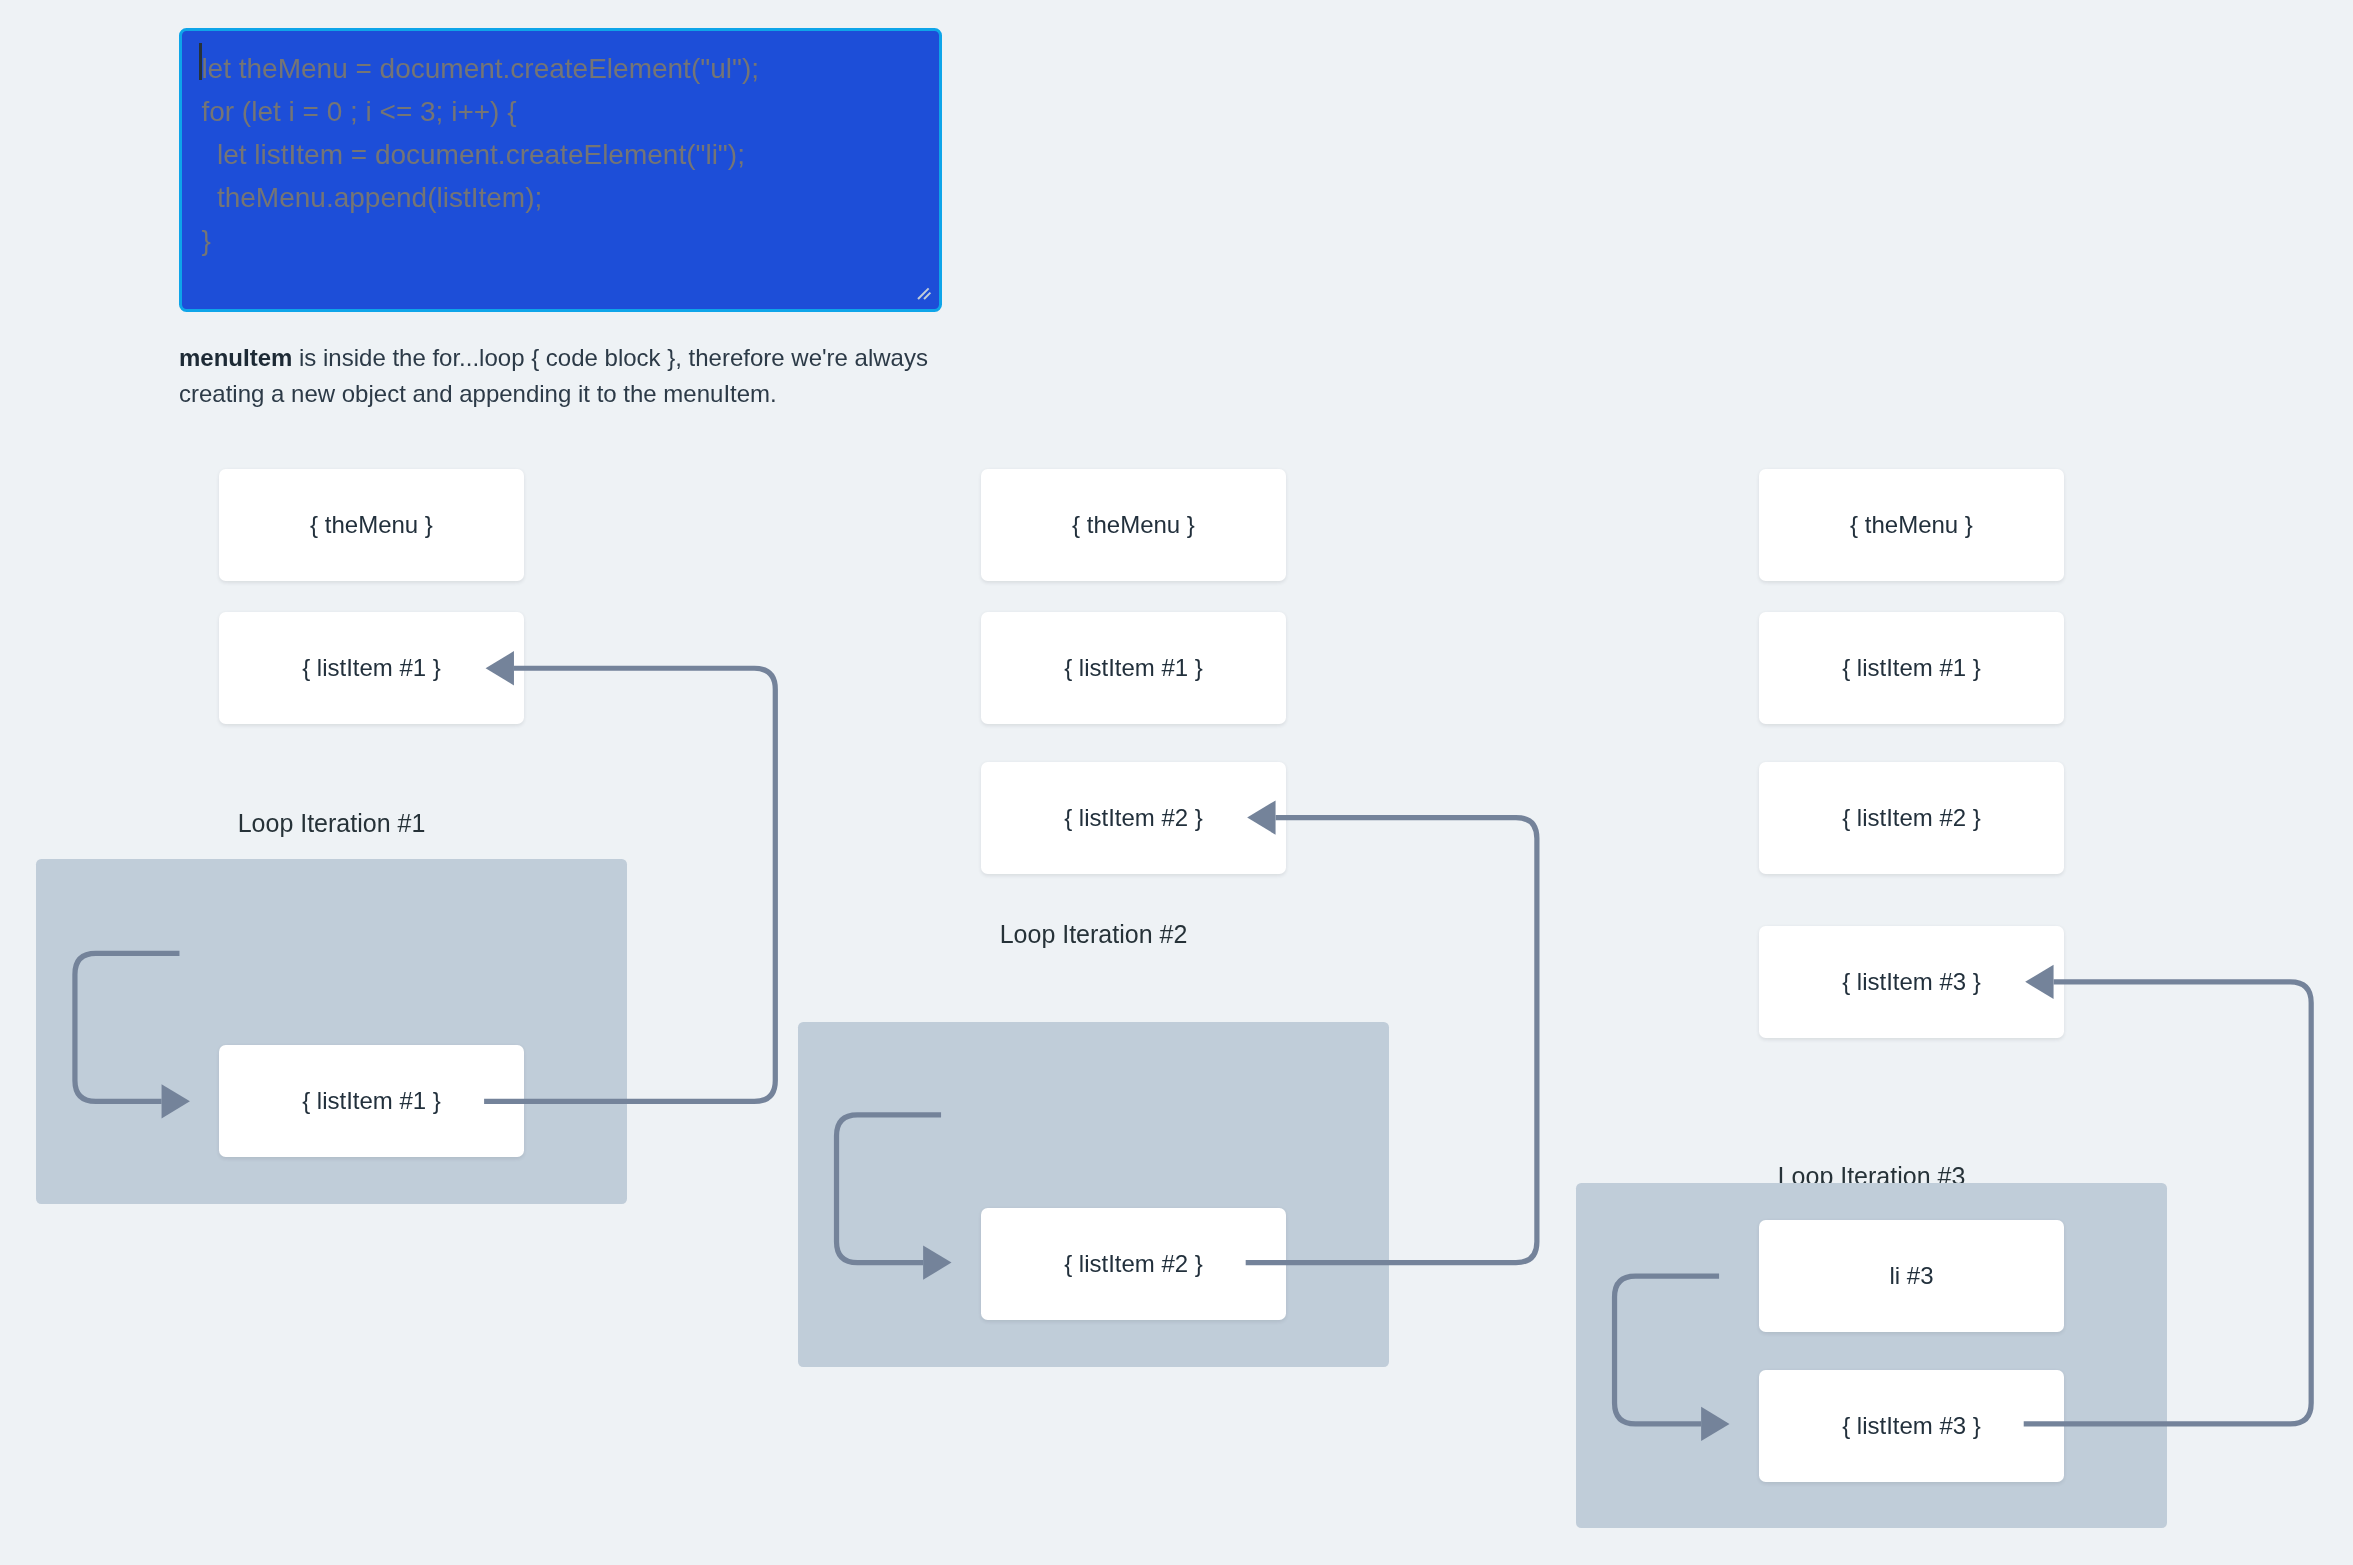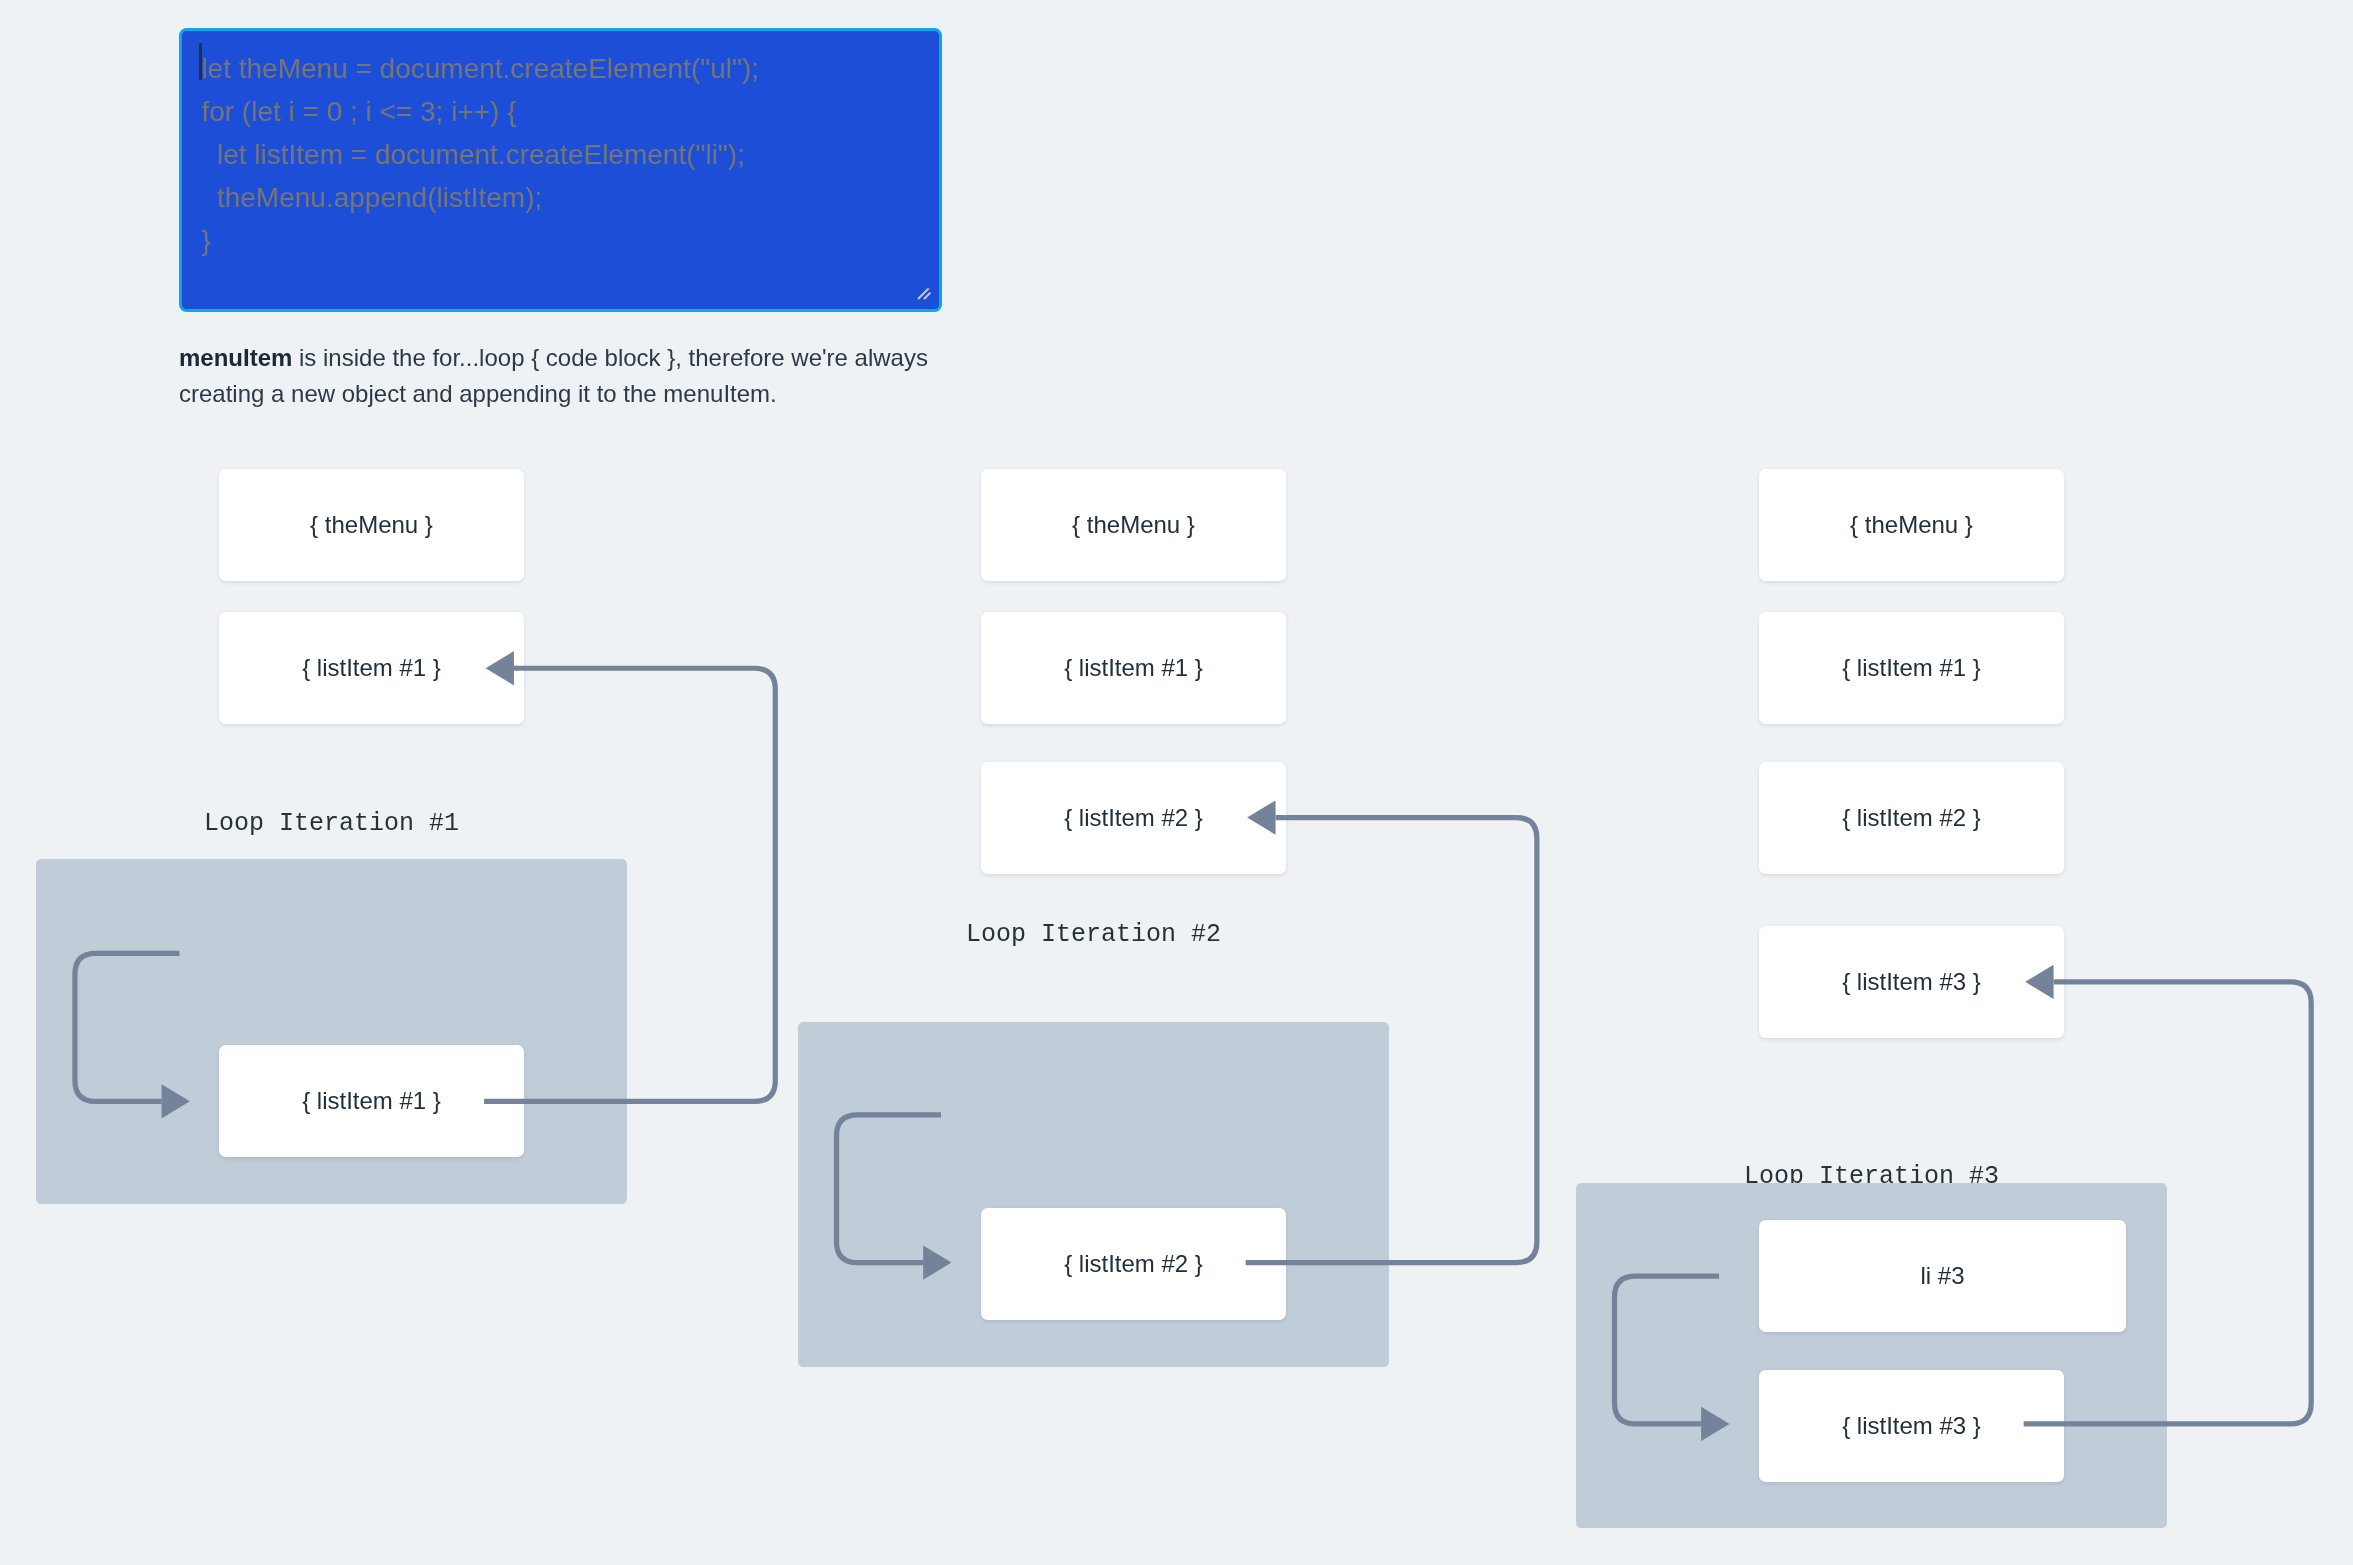--- a/index.html
+++ b/index.html
@@ -103,21 +103,20 @@
     position: absolute;
     background: #c0cdd9;
     border-radius: 5.2px;
   }
   .loop-label {
     position: absolute;
     font-size: 25px;
     color: #263238;
     text-align: center;
     white-space: nowrap;
-    font-family: Liberation Mono, monospace;
   }
 
   svg#wires {
     position: absolute;
     left: 0; top: 0;
     width: 2354px;
     height: 1565px;
     pointer-events: none;
     overflow: visible;
   }
@@ -185,21 +184,21 @@
     <span>{ listItem #2 }</span>
   </div>
   <div class="card" style="left:1719px; top:926px; width:305px; height:112px;">
     <span>{ listItem #3 }</span>
   </div>
 
   <div class="loop-label" style="left:1576px; top:1134px; width:591px;margin-top:28px;">
     <span>Loop Iteration #3</span>
   </div>
   <div class="loop-group" style="left:1576px; top:1183px; width:591px; height:345px;"></div>
-  <div class="card" style="left:1719px; top:1220px; width:367px; height:112px;">
+  <div class="card" style="left:1719px; top:1220px; width:305px; height:112px;">
     <span>li #3</span>
   </div>
   <div class="card" style="left:1719px; top:1370px; width:305px; height:112px;">
     <span>{ listItem #3 }</span>
   </div>
 
   <svg id="wires" viewBox="0 0 3152 2096" xmlns="http://www.w3.org/2000/svg">
 
     <path d="M 240 1277 H 128 Q 100 1277 100 1305 V 1447 Q 100 1475 128 1475 H 216"></path>
     <polygon points="216,1452 254,1475 216,1498"></polygon>

